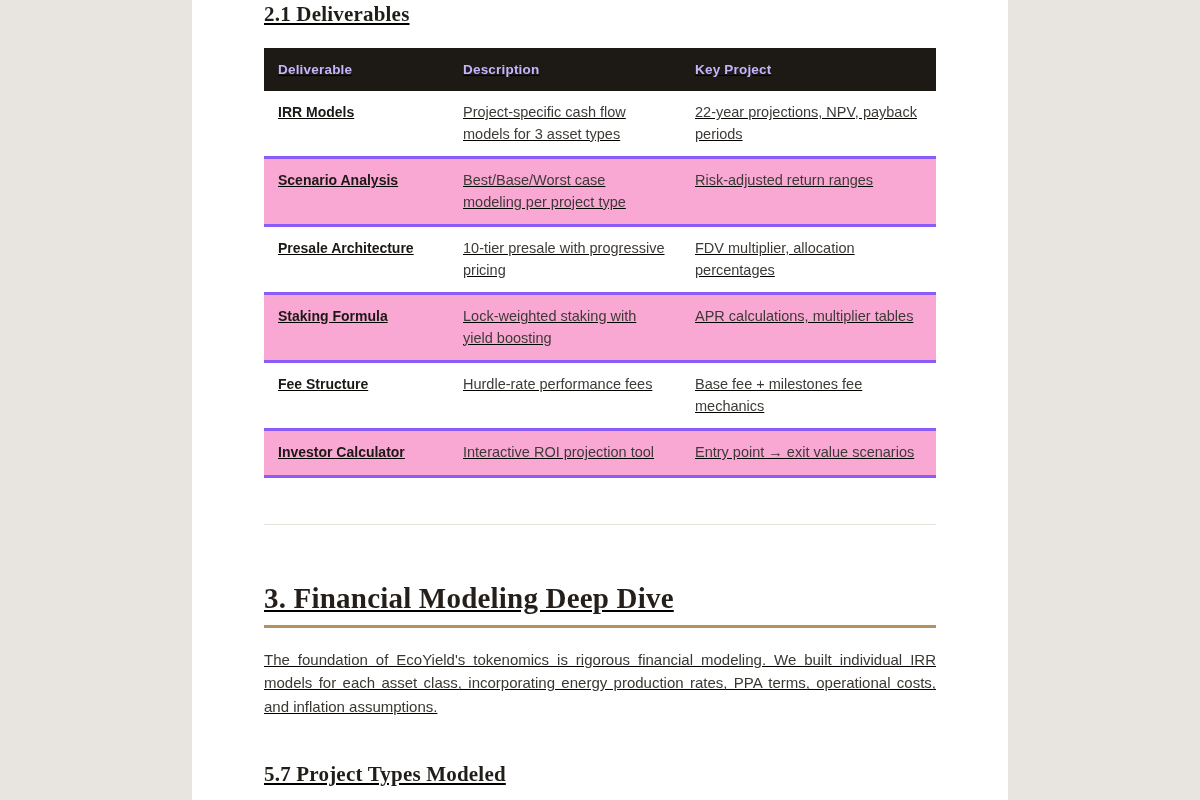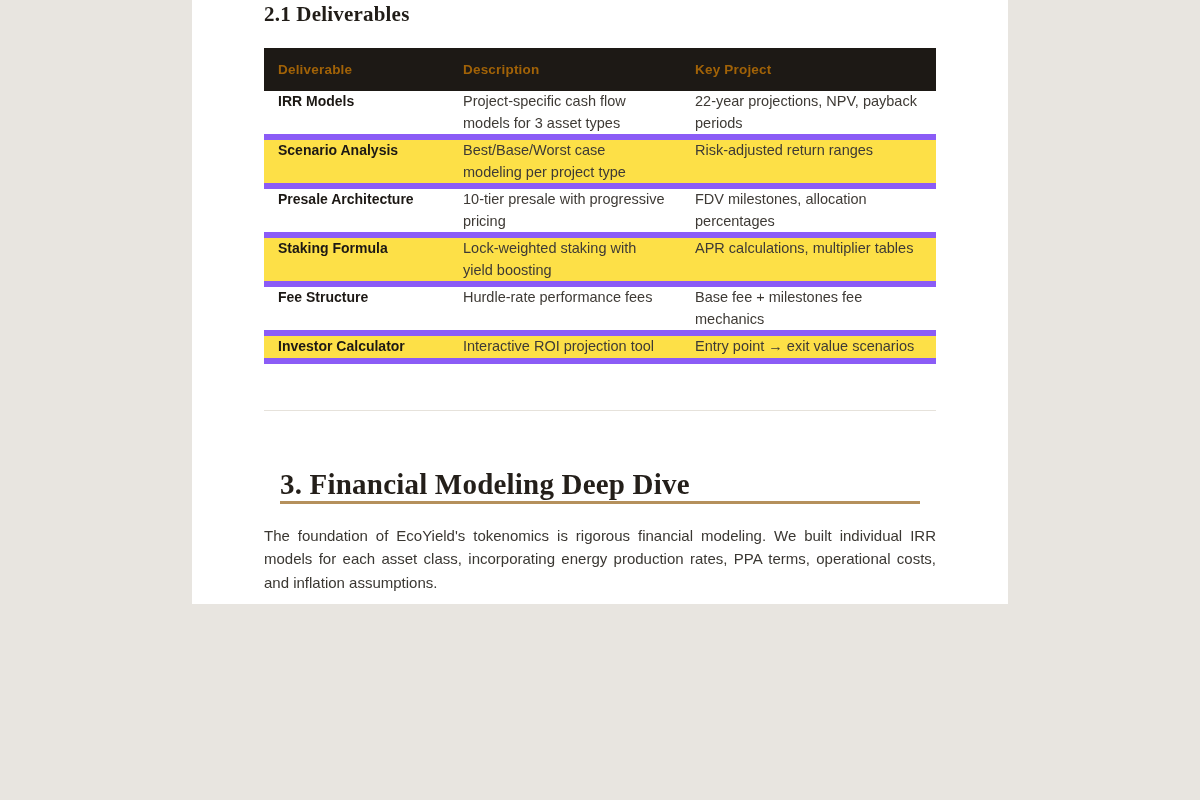--- a/index.html
+++ b/index.html
@@ -6,52 +6,52 @@
   body {
     background:#e8e5e0;
     font-family:"Liberation Sans", sans-serif;
     -webkit-font-smoothing:antialiased;
   }
   .viewport {
     width:1200px; height:800px; overflow:hidden; margin:0 auto; position:relative;
     background:#e8e5e0;
   }
   .page {
-    width:816px; height:604px; margin:0 auto; background:#ffffff;
-    padding:2px 72px 0; box-sizing:border-box; overflow:hidden;
+    width:816px; height:800px; margin:0 auto; background:#ffffff;
+    padding:2px 72px 0; box-sizing:border-box; overflow:hidden;text-decoration:underline;
   }
   h2.doc-h2 {
     font-family:"Liberation Serif", serif;
     font-size:29px; line-height:1.15; font-weight:700; color:#241f1a;
-    letter-spacing:0.2px; margin:57px 16px 0; 
+    letter-spacing:0.2px; margin:57px 0 0; padding-bottom:10px;
     border-bottom:3px solid #b5905c;
   }
   h3.doc-h3 {
     font-family:"Liberation Serif", serif;
     font-size:21px; line-height:1.15; font-weight:700; color:#211d18;
     letter-spacing:0.2px; margin:0 0 22px;
   }
   h3.doc-h3.mid { margin:44px 0 28px; }
   p.doc-p {
     margin:20px 0 16px; font-size:15px; line-height:23.5px;
     color:#3a3732; text-align:justify;
   }
   table.tbl {
     width:100%; border-collapse:collapse; table-layout:fixed;
   }
   table.tbl th {
-    background:#1d1915; color:#a16207; text-align:left;
+    background:#1d1915; color:#c4b5fd; text-align:left;
     font-size:13.5px; font-weight:700; letter-spacing:0.2px;
     padding:14px 14px; vertical-align:middle;
   }
   table.tbl td {
-    padding:0 14px; font-size:14.5px; line-height:21.5px;
-    color:#3e3a35; vertical-align:top; border-bottom:6px solid #8b5cf6;
+    padding:11px 14px; font-size:14.5px; line-height:21.5px;
+    color:#3e3a35; vertical-align:top; border-bottom:3px solid #8b5cf6;
   }
-  table.tbl tbody tr.alt { background:#fde047; }
+  table.tbl tbody tr.alt { background:#f9a8d4; }
   table.tbl td.c1 { font-weight:700; color:#1c1814; font-size:14px; }
   hr.divider {
     border:none; border-top:1px solid #e6e2db; margin:46px 0 0;
   }
 </style>
 </head>
 <body>
 
 <div class="viewport">
   <div class="page">
@@ -78,21 +78,21 @@
           <td>22-year projections, NPV, payback periods</td>
         </tr>
         <tr class="alt">
           <td class="c1">Scenario Analysis</td>
           <td>Best/Base/Worst case modeling per project type</td>
           <td>Risk-adjusted return ranges</td>
         </tr>
         <tr>
           <td class="c1">Presale Architecture</td>
           <td>10-tier presale with progressive pricing</td>
-          <td>FDV milestones, allocation percentages</td>
+          <td>FDV multiplier, allocation percentages</td>
         </tr>
         <tr class="alt">
           <td class="c1">Staking Formula</td>
           <td>Lock-weighted staking with yield boosting</td>
           <td>APR calculations, multiplier tables</td>
         </tr>
         <tr>
           <td class="c1">Fee Structure</td>
           <td>Hurdle-rate performance fees</td>
           <td>Base fee + milestones fee mechanics</td>

